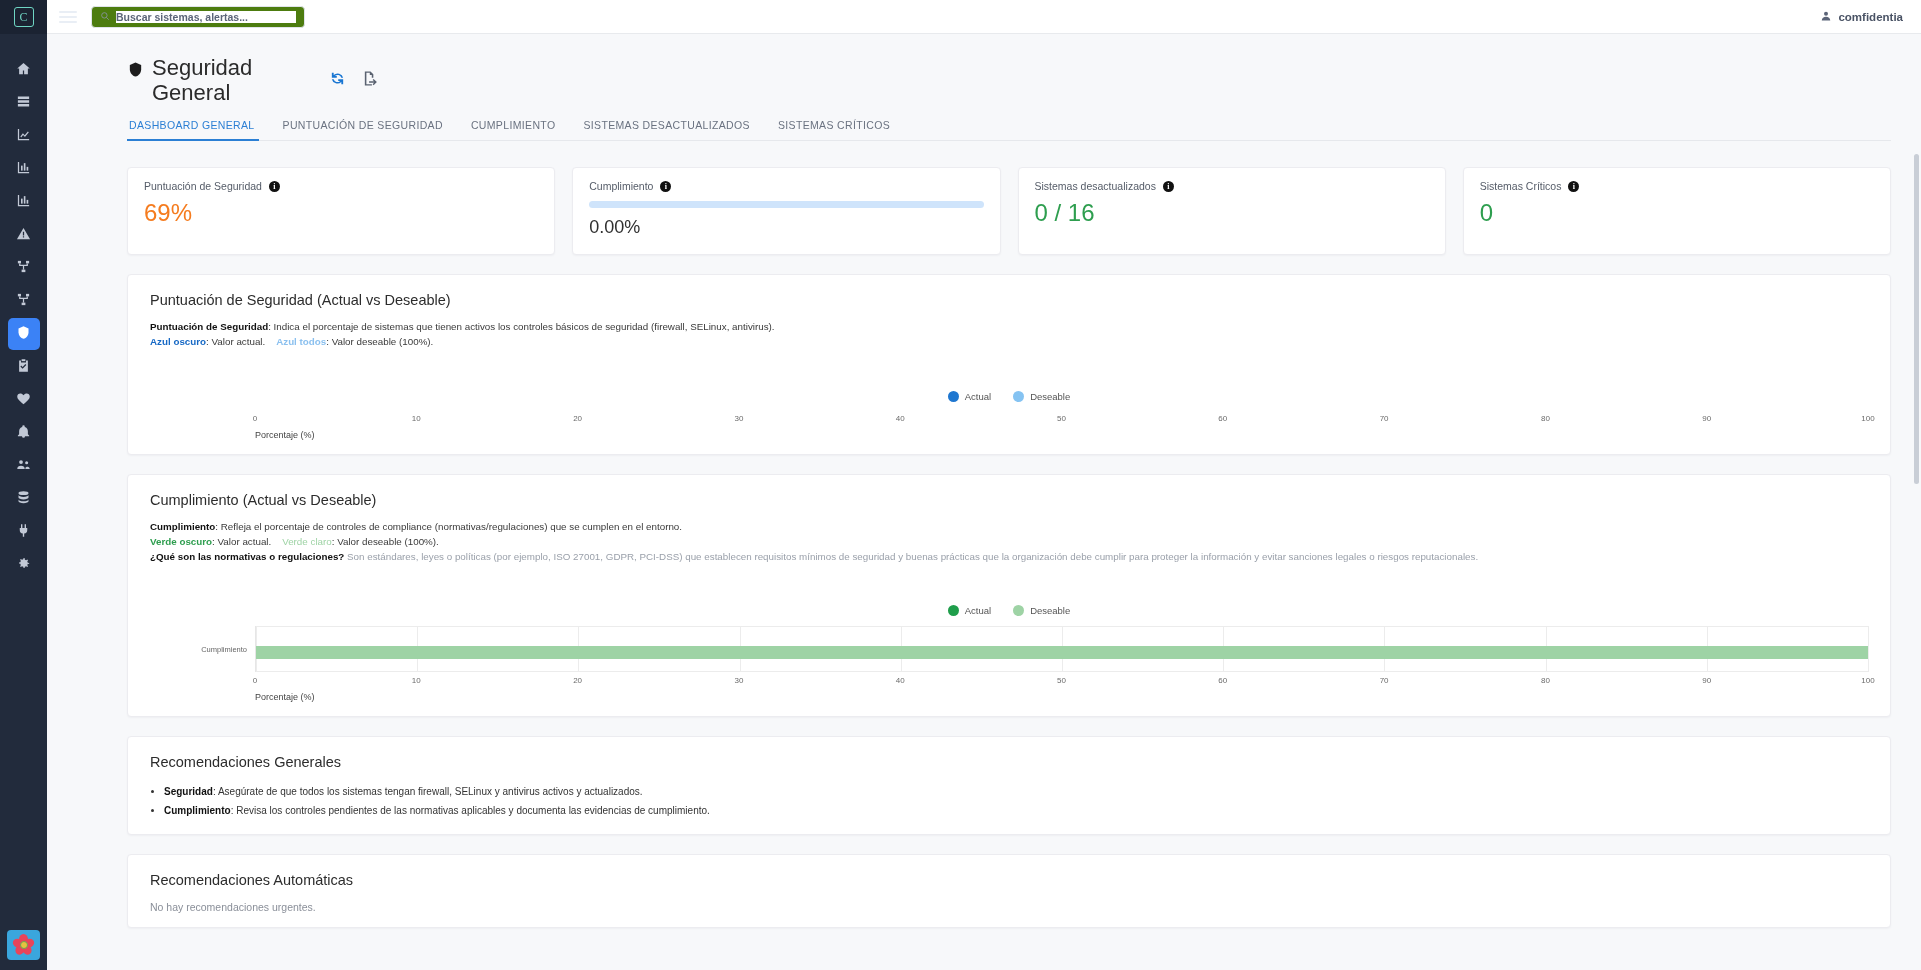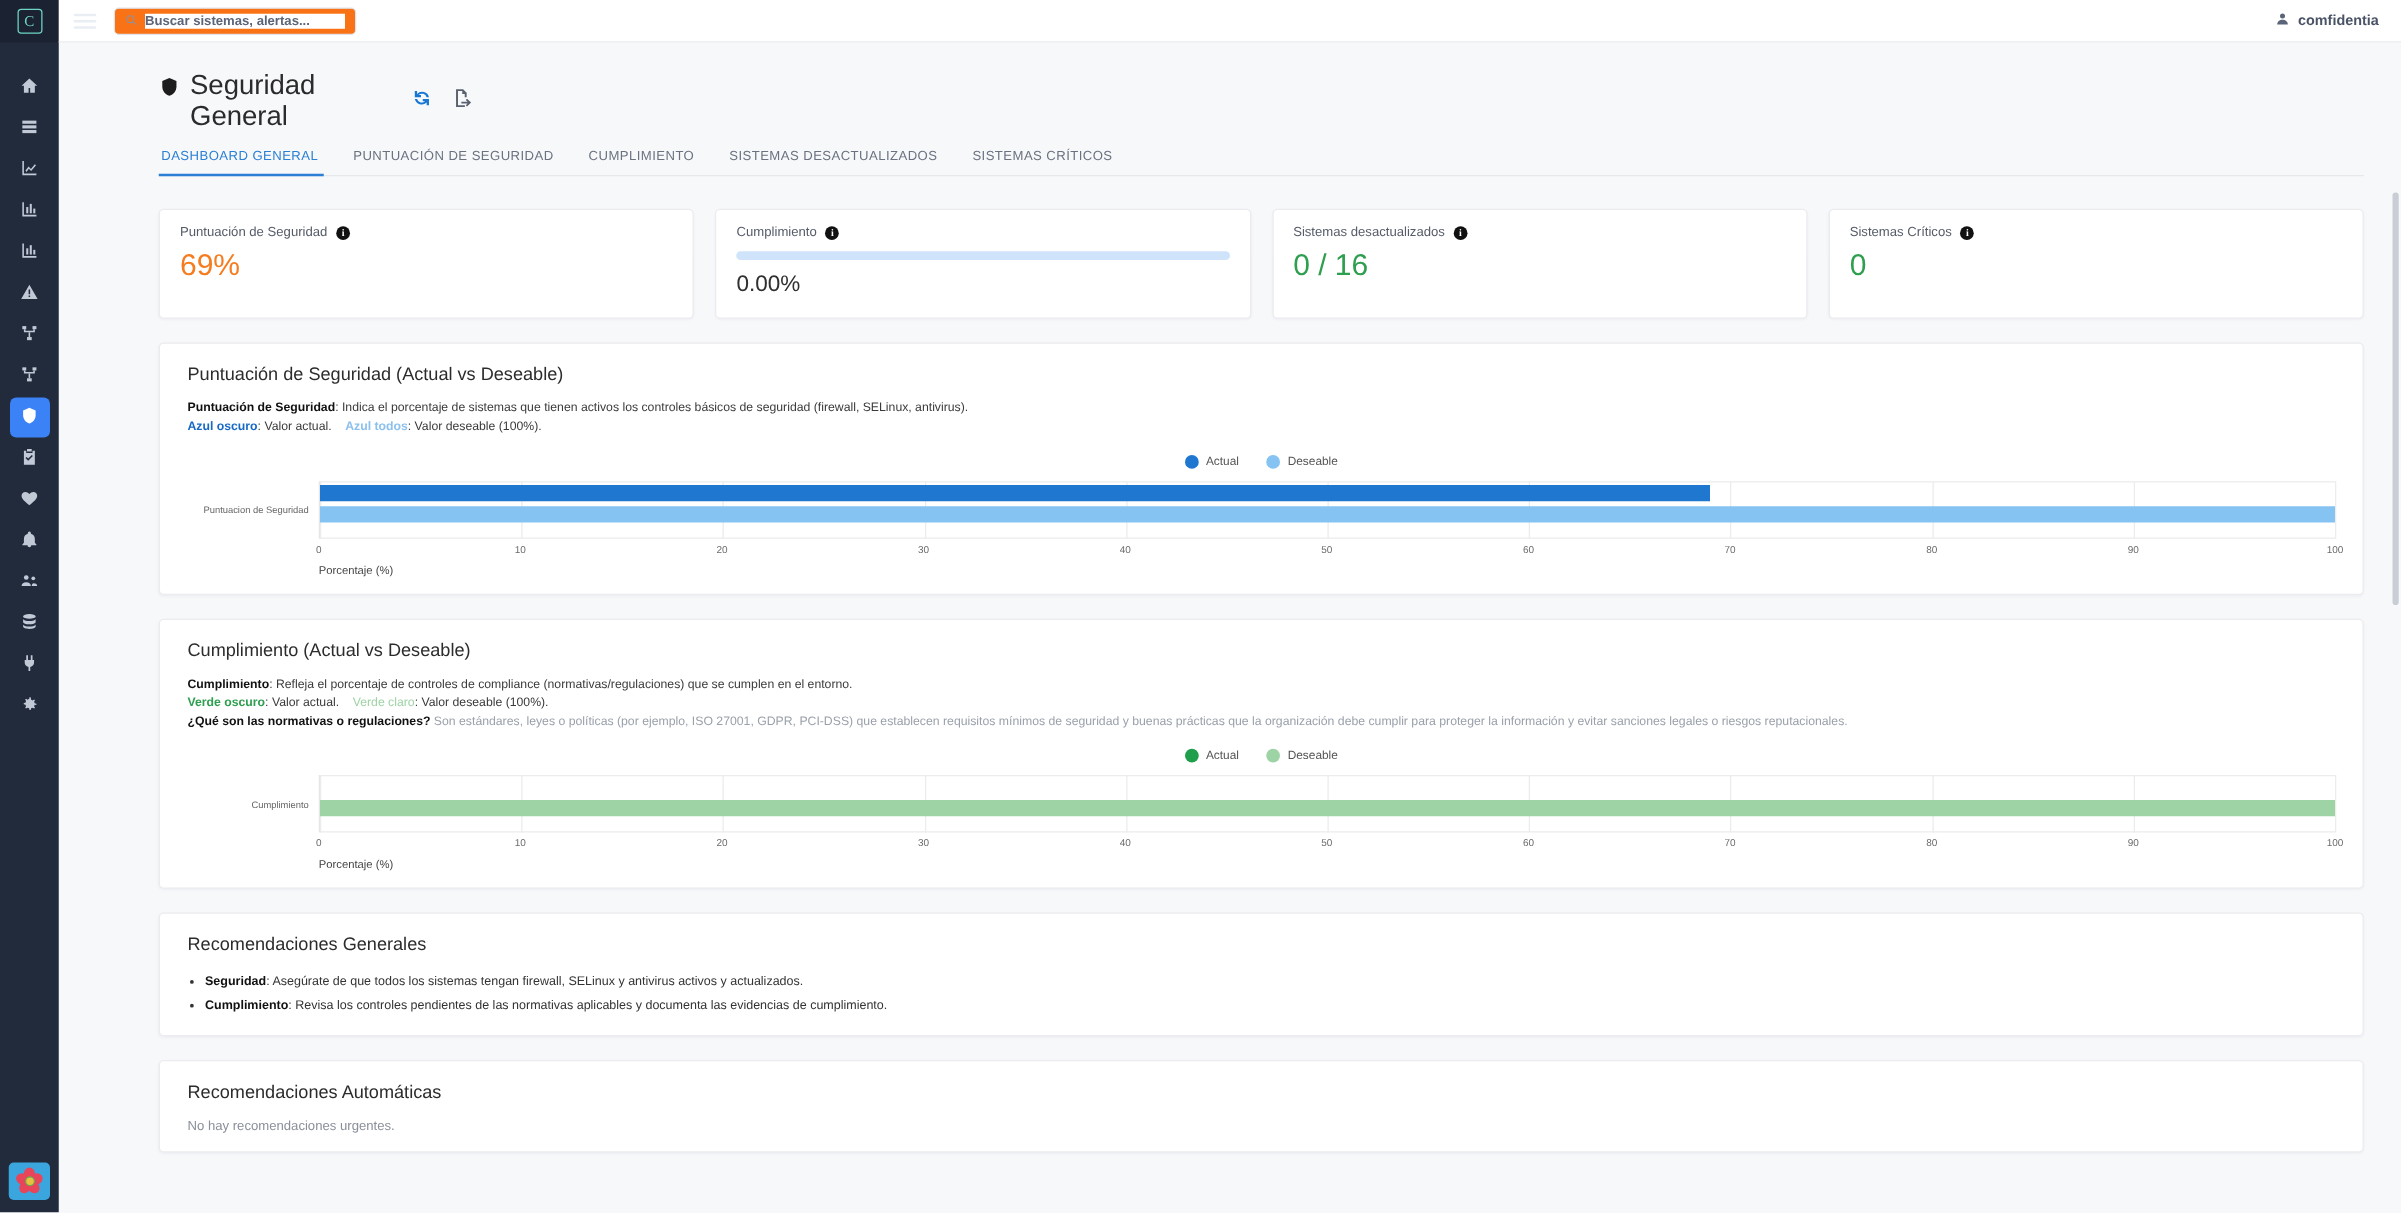--- a/index.html
+++ b/index.html
@@ -60,22 +60,22 @@
   .topbar {
     height: 34px; min-height: 34px; background: #ffffff;
     border-bottom: 1px solid #e8eaed;
     display: flex; align-items: center; padding: 0 18px 0 12px;
     position: relative;
   }
   .hamburger { width: 18px; height: 18px; display: flex; flex-direction: column;
     justify-content: center; gap: 3px; cursor: pointer; margin-right: 14px; }
   .hamburger span { display: block; height: 2px; background: #e9eef5; border-radius: 1px; }
   .searchbox {
-    width: 194px; height: 22px; border: 1px solid #e0e4ea; border-radius: 4px;
-    background: #f97316; display: flex; align-items: center; padding: 0 8px; gap: 6px;
+    width: 214px; height: 22px; border: 1px solid #e0e4ea; border-radius: 4px;
+    background: #4d7c0f; display: flex; align-items: center; padding: 0 8px; gap: 6px;
   }
   .searchbox svg { width: 10px; height: 10px; stroke: #8a94a6; fill: none; stroke-width: 2; }
   .searchbox input {
     border: none; outline: none; flex: 1; font-size: 10.5px;
     font-family: "Liberation Sans", sans-serif; color: #4a5365; font-weight: bold;
   }
   .searchbox input::placeholder { color: #5b6478; font-weight: bold; }
   .topbar-right { margin-left: auto; display: flex; align-items: center; gap: 6px;
     font-size: 11.5px; font-weight: bold; color: #4a5365; }
   .topbar-right svg { width: 12px; height: 12px; fill: #5b6478; }
@@ -135,21 +135,21 @@
   .desc b { color: #111; }
   .desc .muted { color: #9aa0aa; }
   .desc .blue-d { color: #1769c5; font-weight: bold; }
   .desc .blue-l { color: #8bc0ef; font-weight: bold; }
   .desc .grn-d { color: #2e9e4f; font-weight: bold; }
   .desc .grn-l { color: #9ed3a5; font-weight: normal; }
   .desc .q { color: #111; font-weight: bold; }
 
   
   .legend { display: flex; justify-content: center; gap: 22px; margin-top: 14px; }
-  .legend-item { display: flex; align-items: center; gap: 6px; font-size: 9.5px; color: #555; }
+  .legend-item { display: flex; align-items: center; gap: 6px; font-size: 9.5px; color: #555; margin-top: 27px; }
   .dot { width: 11px; height: 11px; border-radius: 50%; display: block; }
 
   .chart { position: relative; margin-top: 10px; padding-left: 0; }
   .chart-row { display: flex; }
   .cat-col { width: 105px; display: flex; align-items: center; justify-content: flex-end;
     padding-right: 8px; font-size: 7.5px; color: #666; }
   .plot { flex: 1; position: relative; height: 46px; border-left: 1px solid #e6e6e6; }
   .plot .gl { position: absolute; top: 0; bottom: 0; width: 1px; background: #ececec; }
   .plot .hl { position: absolute; left: 0; right: 0; height: 1px; background: #ececec; }
   .bar { position: absolute; left: 0; height: 13px; border-radius: 0; }
@@ -405,40 +405,20 @@
               <span class="dot" id="sec-dot-0" style="background: rgb(31, 119, 208);"></span>
               <span>Actual</span>
             </div>
             <div class="legend-item">
               <span class="dot" id="sec-dot-1" style="background: rgb(133, 195, 242);"></span>
               <span>Deseable</span>
             </div>
           </div>
 
           <div class="chart">
-            <div class="chart-row">
-              <div class="cat-col">Puntuacion de Seguridad</div>
-              <div class="plot" id="sec-plot">
-                  <div class="hl" style="top: 45px;"></div>
-                  <div class="hl" style="top: 0px;"></div>
-                  <div class="gl" style="left: 100%;"></div>
-                  <div class="gl" style="left: 90%;"></div>
-                  <div class="gl" style="left: 80%;"></div>
-                  <div class="gl" style="left: 70%;"></div>
-                  <div class="gl" style="left: 60%;"></div>
-                  <div class="gl" style="left: 50%;"></div>
-                  <div class="gl" style="left: 40%;"></div>
-                  <div class="gl" style="left: 30%;"></div>
-                  <div class="gl" style="left: 20%;"></div>
-                  <div class="gl" style="left: 10%;"></div>
-                  <div class="gl" style="left: 0%;"></div>
-                <div class="bar" id="sec-bar-0" style="top: 3px; width: 69%; background: rgb(31, 119, 208);"></div>
-                <div class="bar" id="sec-bar-1" style="top: 20px; width: 100%; background: rgb(133, 195, 242);"></div>
-              </div>
-            </div>
             <div class="axis">
               <div class="axis-spacer"></div>
               <div class="axis-line" id="sec-axis">
                   <div class="tick" style="left: 0%;">0</div>
                   <div class="tick" style="left: 10%;">10</div>
                   <div class="tick" style="left: 20%;">20</div>
                   <div class="tick" style="left: 30%;">30</div>
                   <div class="tick" style="left: 40%;">40</div>
                   <div class="tick" style="left: 50%;">50</div>
                   <div class="tick" style="left: 60%;">60</div>

